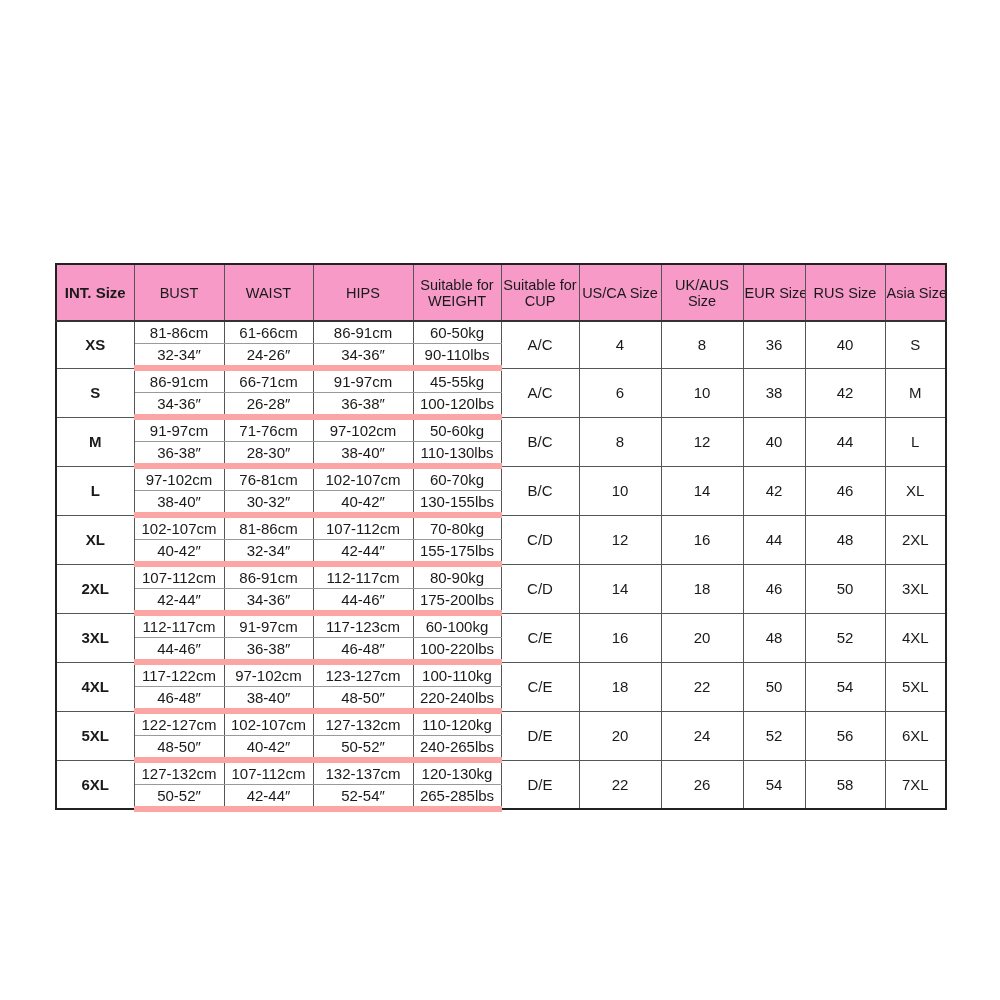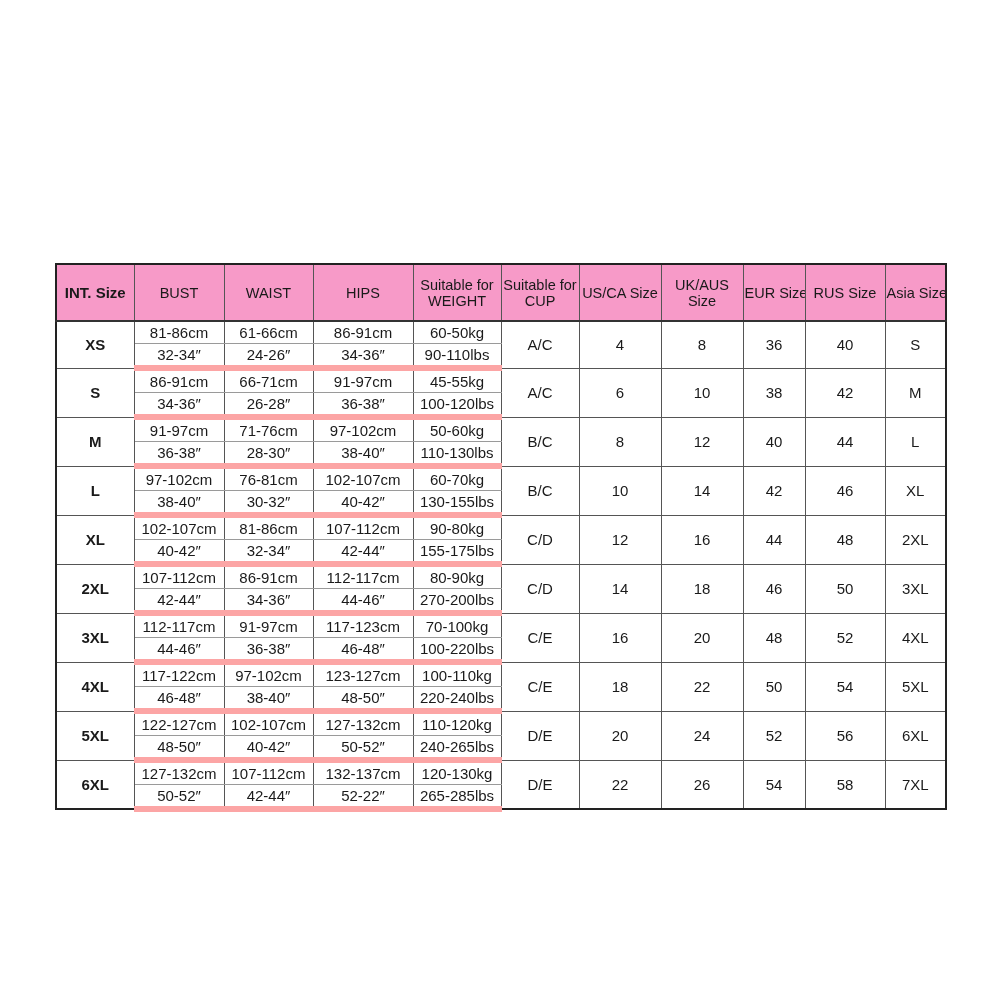--- a/index.html
+++ b/index.html
@@ -158,21 +158,21 @@
         <td>30-32″</td>
         <td>40-42″</td>
         <td>130-155lbs</td>
       </tr>
 
       <tr>
         <td class="size-label" rowspan="2">XL</td>
         <td class="cm">102-107cm</td>
         <td class="cm">81-86cm</td>
         <td class="cm">107-112cm</td>
-        <td class="cm">90-80kg</td>
+        <td class="cm">70-80kg</td>
         <td rowspan="2">C/D</td>
         <td rowspan="2">12</td>
         <td rowspan="2">16</td>
         <td rowspan="2">44</td>
         <td rowspan="2">48</td>
         <td rowspan="2">2XL</td>
       </tr>
       <tr class="subrow">
         <td>40-42″</td>
         <td>32-34″</td>
@@ -190,29 +190,29 @@
         <td rowspan="2">14</td>
         <td rowspan="2">18</td>
         <td rowspan="2">46</td>
         <td rowspan="2">50</td>
         <td rowspan="2">3XL</td>
       </tr>
       <tr class="subrow">
         <td>42-44″</td>
         <td>34-36″</td>
         <td>44-46″</td>
-        <td>270-200lbs</td>
+        <td>175-200lbs</td>
       </tr>
 
       <tr>
         <td class="size-label" rowspan="2">3XL</td>
         <td class="cm">112-117cm</td>
         <td class="cm">91-97cm</td>
         <td class="cm">117-123cm</td>
-        <td class="cm">70-100kg</td>
+        <td class="cm">60-100kg</td>
         <td rowspan="2">C/E</td>
         <td rowspan="2">16</td>
         <td rowspan="2">20</td>
         <td rowspan="2">48</td>
         <td rowspan="2">52</td>
         <td rowspan="2">4XL</td>
       </tr>
       <tr class="subrow">
         <td>44-46″</td>
         <td>36-38″</td>
@@ -269,18 +269,18 @@
         <td rowspan="2">D/E</td>
         <td rowspan="2">22</td>
         <td rowspan="2">26</td>
         <td rowspan="2">54</td>
         <td rowspan="2">58</td>
         <td rowspan="2">7XL</td>
       </tr>
       <tr class="subrow">
         <td>50-52″</td>
         <td>42-44″</td>
-        <td>52-22″</td>
+        <td>52-54″</td>
         <td>265-285lbs</td>
       </tr>
     </tbody>
   </table>
 </div>
 
 </body></html>

